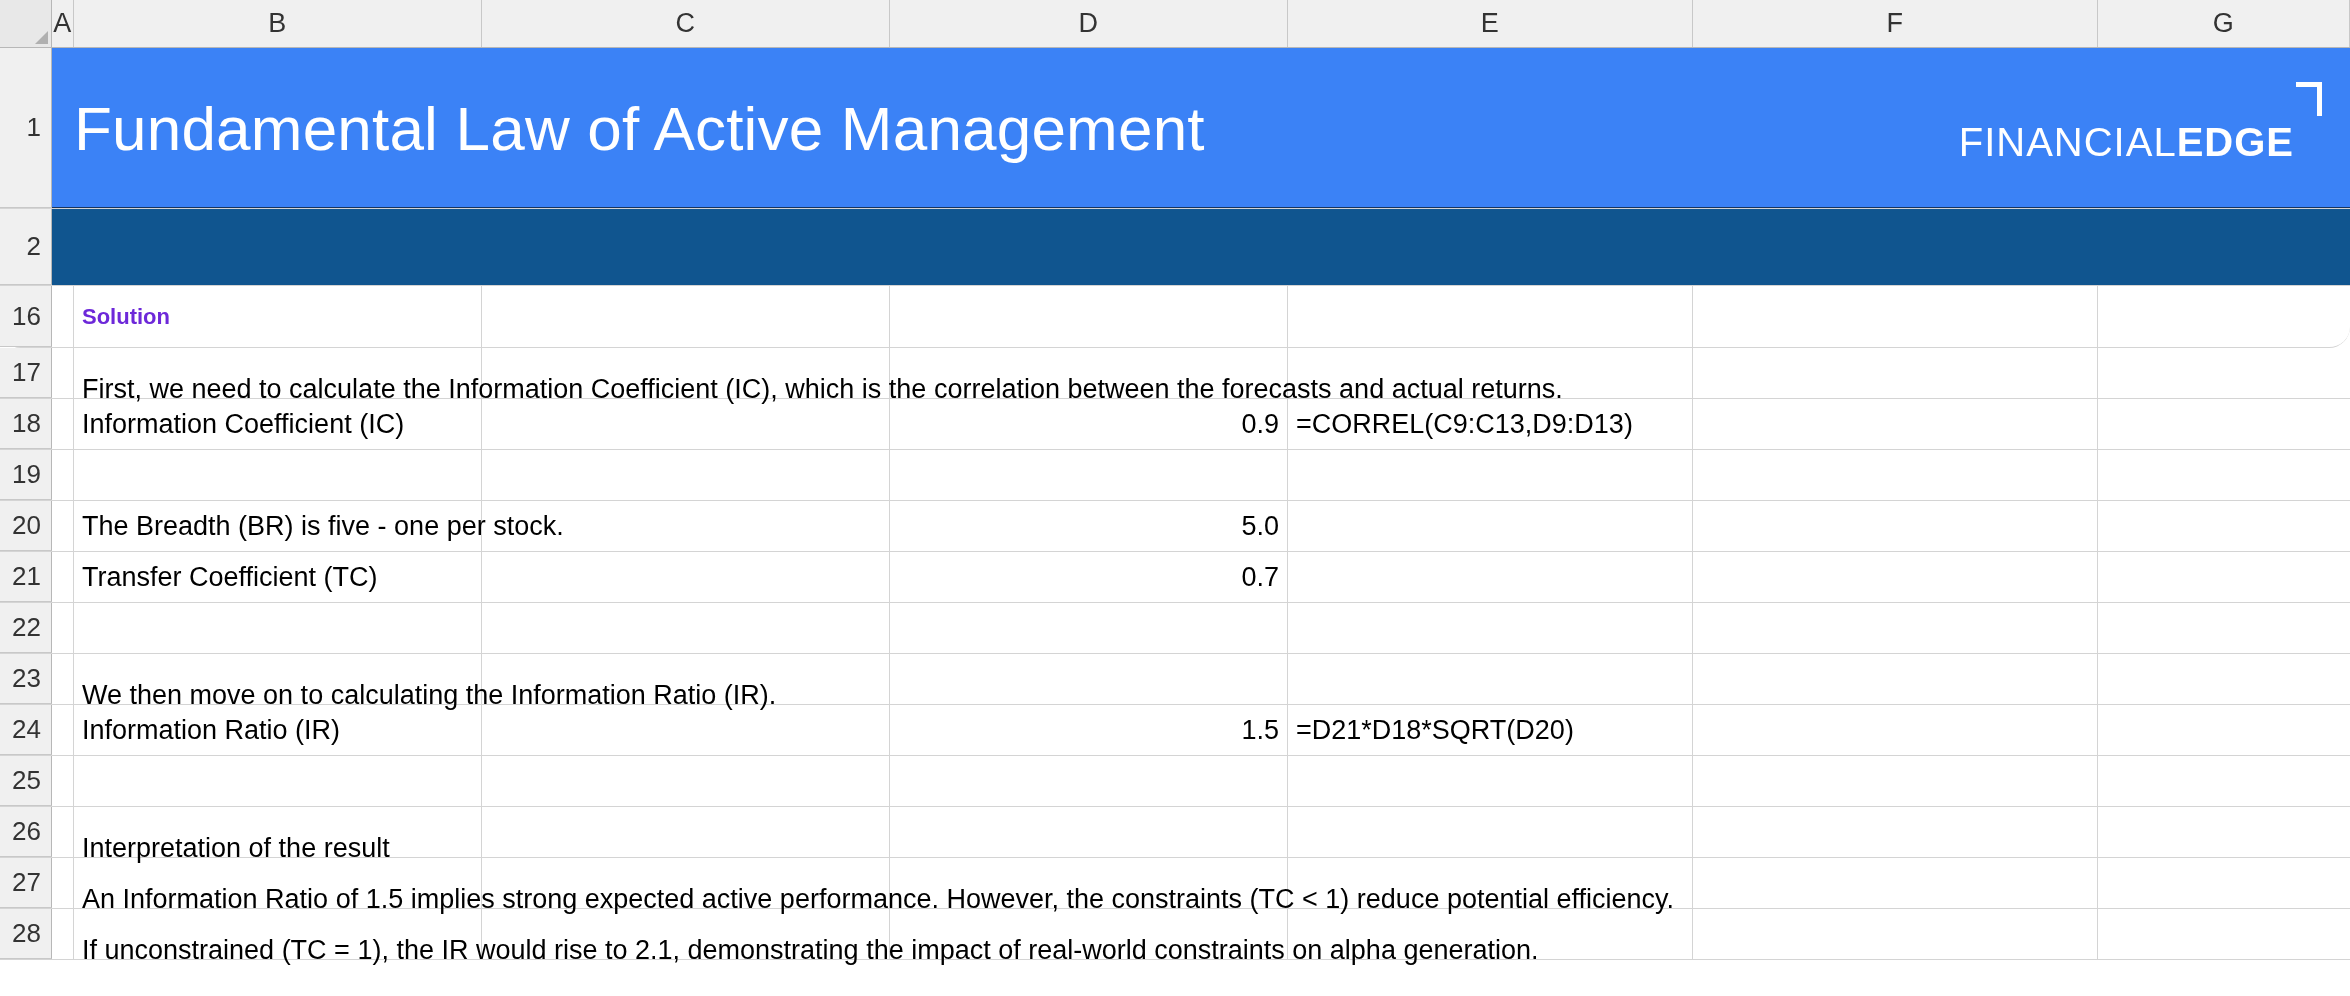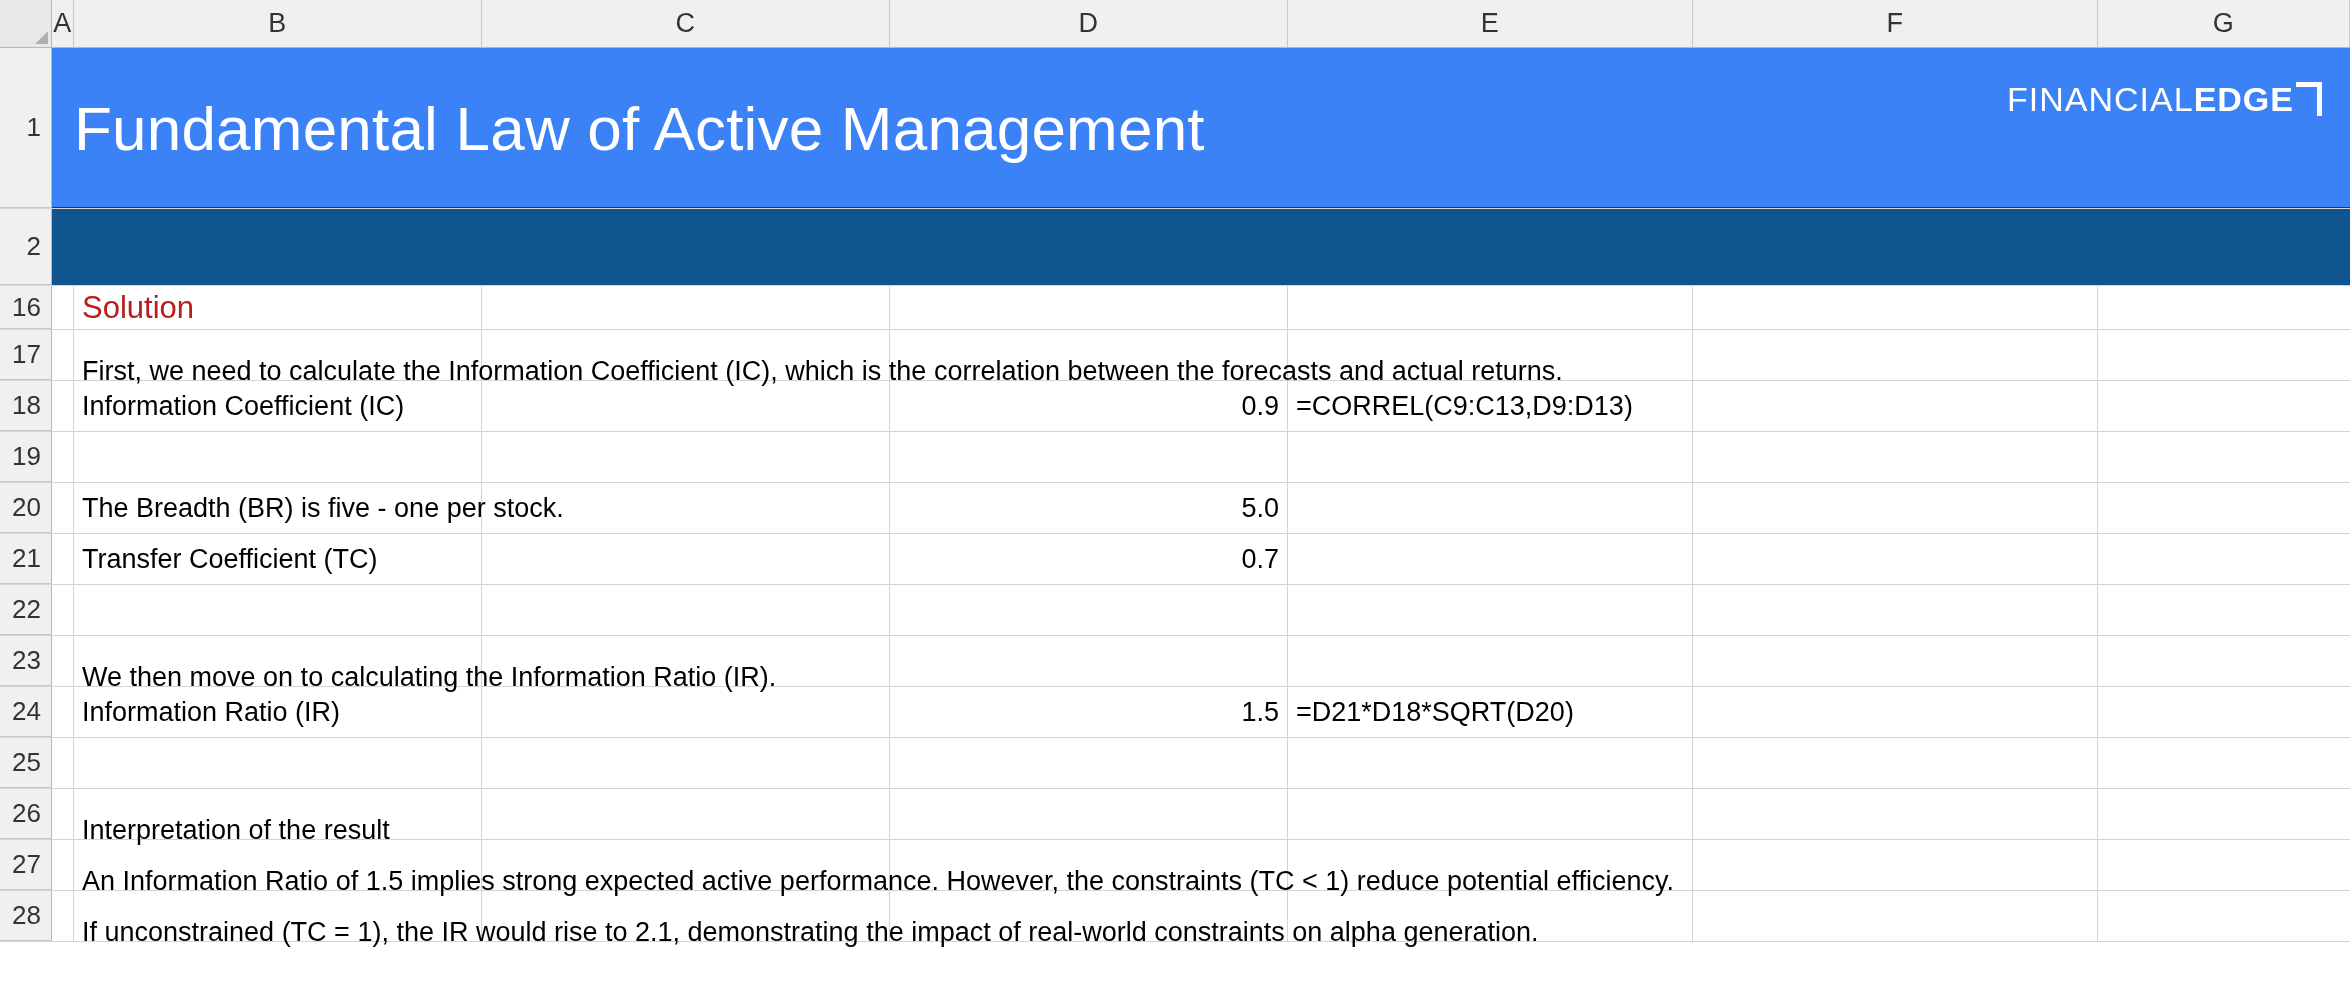--- a/index.html
+++ b/index.html
@@ -123,23 +123,24 @@
   }
   .logo {
     position: absolute;
     right: 28px;
     top: 34px;
     display: flex;
     align-items: flex-start;
     color: #ffffff;
   }
   .logo-text {
-    font-size: 34px;
+    font-size: 40px;
     letter-spacing: 1px;
     line-height: 1;
+    margin-top: 40px;
   }
   .logo-text .thin { font-weight: 300; }
   .logo-text .bold { font-weight: 700; }
   .logo-mark {
     margin-left: 2px;
     width: 26px;
     height: 34px;
     position: relative;
   }
   .logo-mark::before {
@@ -164,27 +165,27 @@
   .rowhead-tall {
     height: 160px;
     align-items: center;
   }
   .rowhead-mid {
     height: 76px;
     align-items: center;
   }
 
   .solution-label {
-    color: #b91c1c;
-    font-weight: normal;
-    font-size: 31px;
+    color: #6d28d9;
+    font-weight: bold;
+    font-size: 22px;
   }
 
   .h-std { height: 51px; }
-  .h-sol { height: 44px; }
+  .h-sol { height: 62px; border-radius: 21px; }
 
   
   .spill {
     position: absolute;
     left: 30px;
     top: 16px;
     height: 100%;
     display: flex;
     align-items: center;
     font-size: 27px;

